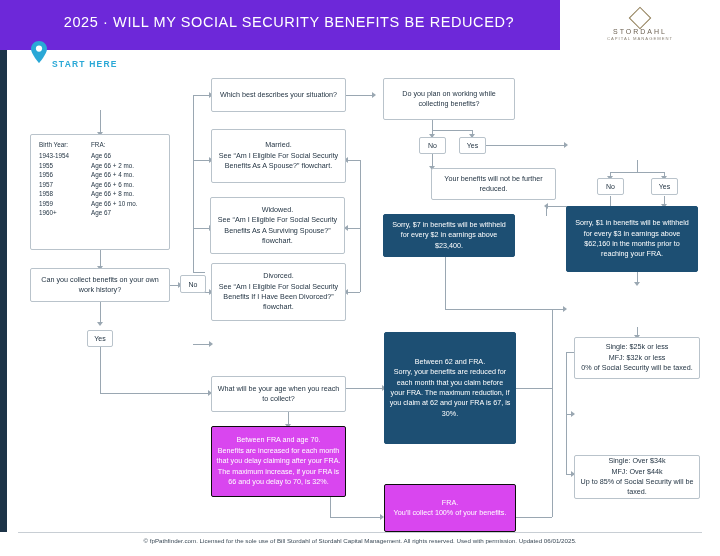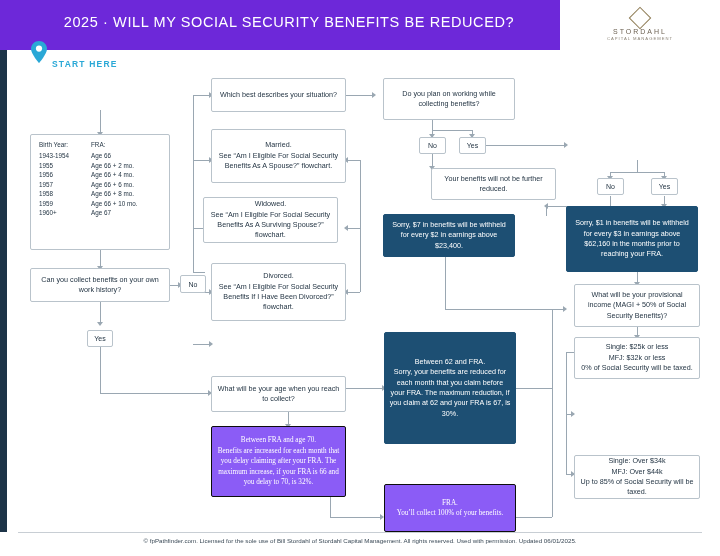--- a/index.html
+++ b/index.html
@@ -61,21 +61,21 @@
     text-align:center;
     font-size:7.2px;
     line-height:1.45;
     padding:3px 4px;
     color:#243544;
   }
   .node.dark{
     background:#1d4f73;border-color:#1d4f73;color:#ffffff;
   }
   .node.black{
-    background:#8b5cf6;border-color:#0d0d0d;color:#ffffff;font-family:Liberation Serif, serif;
+    background:#d946ef;border-color:#0d0d0d;color:#ffffff;
   }
   .node.navy{
     background:#1d3448;border-color:#1d3448;color:#ffffff;
   }
 
   
   .table-node{
     position:absolute;box-sizing:border-box;
     border:1px solid #b9c3cb;background:#fff;border-radius:2px;
     padding:5px 8px;font-size:6.4px;line-height:1.5;color:#243544;
@@ -283,21 +283,21 @@
 
   <div class="node" style="left:30px;top:268px;width:140px;height:34px;">Can you collect benefits on your own work history?</div>
 
   <div class="pill" style="left:180px;top:275px;width:26px;height:18px;">No</div>
   <div class="pill" style="left:87px;top:330px;width:26px;height:17px;">Yes</div>
 
   <div class="node" style="left:211px;top:78px;width:135px;height:34px;">Which best describes your situation?</div>
 
   <div class="node" style="left:211px;top:129px;width:135px;height:54px;" style2="">Married.<br>See “Am I Eligible For Social Security Benefits As A Spouse?” flowchart.</div>
 
-  <div class="node" style="left:203px;top:197px;width:135px;height:46px;">Widowed.<br>See “Am I Eligible For Social Security Benefits As A Surviving Spouse?” flowchart.</div>
+  <div class="node" style="left:210px;top:197px;width:135px;height:57px;">Widowed.<br>See “Am I Eligible For Social Security Benefits As A Surviving Spouse?” flowchart.</div>
 
   <div class="node" style="left:211px;top:263px;width:135px;height:58px;">Divorced.<br>See “Am I Eligible For Social Security Benefits If I Have Been Divorced?” flowchart.</div>
 
 
   <div class="node" style="left:211px;top:376px;width:135px;height:36px;">What will be your age when you reach to collect?</div>
 
   <div class="node black" style="left:211px;top:426px;width:135px;height:71px;">Between FRA and age 70.<br>Benefits are increased for each month that you delay claiming after your FRA. The maximum increase, if your FRA is 66 and you delay to 70, is 32%.</div>
 
   <div class="node dark" style="left:384px;top:332px;width:132px;height:112px;">Between 62 and FRA.<br>Sorry, your benefits are reduced for each month that you claim before your FRA. The maximum reduction, if you claim at 62 and your FRA is 67, is 30%.</div>
 
@@ -311,21 +311,20 @@
   <div class="node" style="left:383px;top:168px;width:125px;height:32px;margin-left:48px;">Your benefits will not be further reduced.</div>
 
   <div class="node dark" style="left:383px;top:214px;width:132px;height:43px;">Sorry, $7 in benefits will be withheld for every $2 in earnings above $23,400.</div>
 
 
   <div class="pill" style="left:597px;top:178px;width:27px;height:17px;">No</div>
   <div class="pill" style="left:651px;top:178px;width:27px;height:17px;">Yes</div>
 
   <div class="node dark" style="left:566px;top:206px;width:132px;height:66px;">Sorry, $1 in benefits will be withheld for every $3 in earnings above $62,160 in the months prior to reaching your FRA.</div>
 
-  <div class="node" style="left:574px;top:284px;width:126px;height:43px;">What will be your provisional income (MAGI + 50% of Social Security Benefits)?</div>
 
   <div class="node" style="left:574px;top:337px;width:126px;height:42px;">Single: $25k or less<br>MFJ: $32k or less<br>0% of Social Security will be taxed.</div>
 
 
   <div class="node" style="left:574px;top:455px;width:126px;height:44px;">Single: Over $34k<br>MFJ: Over $44k<br>Up to 85% of Social Security will be taxed.</div>
 
   <div class="footer-rule"></div>
   <div class="footer">© fpPathfinder.com. Licensed for the sole use of Bill Stordahl of Stordahl Capital Management. All rights reserved. Used with permission. Updated 06/01/2025.</div>
 </div>
 

